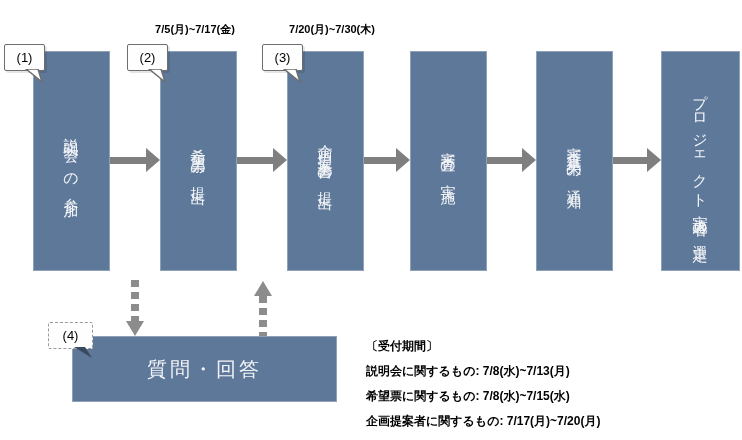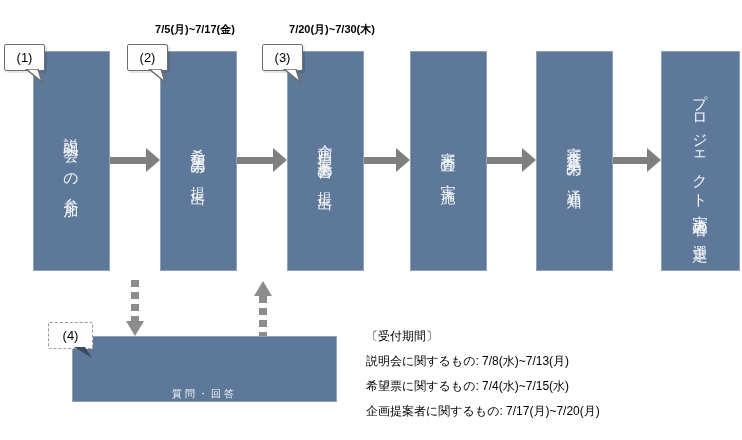--- a/index.html
+++ b/index.html
@@ -32,34 +32,34 @@
   .varrow .dashes{
     width:8px;
     background:repeating-linear-gradient(to bottom,var(--dashed_arrow,#8c8c8c) 0 7px,transparent 7px 12px);
   }
   .varrow .head-down{width:0;height:0;border-left:9px solid transparent;border-right:9px solid transparent;border-top:15px solid var(--dashed_arrow,#8c8c8c);}
   .varrow .head-up{width:0;height:0;border-left:9px solid transparent;border-right:9px solid transparent;border-bottom:15px solid var(--dashed_arrow,#8c8c8c);}
   
   .qa-box{
     position:absolute;left:72px;top:336px;width:265px;height:66px;
     background:var(--box,#5e7899);border:1px solid #90a2b8;box-sizing:border-box;
-    display:flex;align-items:flex-end;justify-content:center;
-    color:#f2f4f7;font-size:10px;letter-spacing:3px;
+    display:flex;align-items:center;justify-content:center;
+    color:#f2f4f7;font-size:20px;letter-spacing:3px;
   }
   
   .callout{
     position:absolute;width:41px;height:27px;background:#fefefe;
     border:1.5px solid #6e6e6e;border-radius:2px;box-sizing:border-box;
     display:flex;align-items:center;justify-content:center;
     font-size:13px;box-shadow:2px 2px 0 rgba(0,0,0,0.10);z-index:5;
   }
   .callout .tail{position:absolute;left:0;top:100%;margin-top:-1px;}
   .callout.dashed{border:1px dashed #9a9a9a;box-shadow:none;width:45px;}
   
-  .notes{position:absolute;left:366px;top:324px;font-size:12px;font-weight:normal;line-height:25px;white-space:nowrap;}
+  .notes{position:absolute;left:366px;top:334px;font-size:12px;font-weight:bold;line-height:25px;white-space:nowrap;}
 </style>
 </head>
 <body>
 
 <div class="canvas">
 
   <div class="date-label" style="left:195px">7/5(月)~7/17(金)</div>
   <div class="date-label" style="left:332px">7/20(月)~7/30(木)</div>
 
   <div class="vbox" style="left:33px">
@@ -136,17 +136,17 @@
   <div class="callout dashed" style="left:48px;top:322px">
     <span>(4)</span>
     <svg class="tail" width="45" height="12" viewBox="0 0 45 12">
         <polygon points="25,0 43,11 36,0" fill="#3a4a5e"></polygon>
       </svg>
   </div>
 
   <div class="notes">
     <div>〔受付期間〕</div>
     <div>説明会に関するもの: 7/8(水)~7/13(月)</div>
-    <div>希望票に関するもの: 7/4(水)~7/15(水)</div>
+    <div>希望票に関するもの: 7/8(水)~7/15(水)</div>
     <div>企画提案者に関するもの: 7/17(月)~7/20(月)</div>
   </div>
 
 </div>
 
 </body></html>

